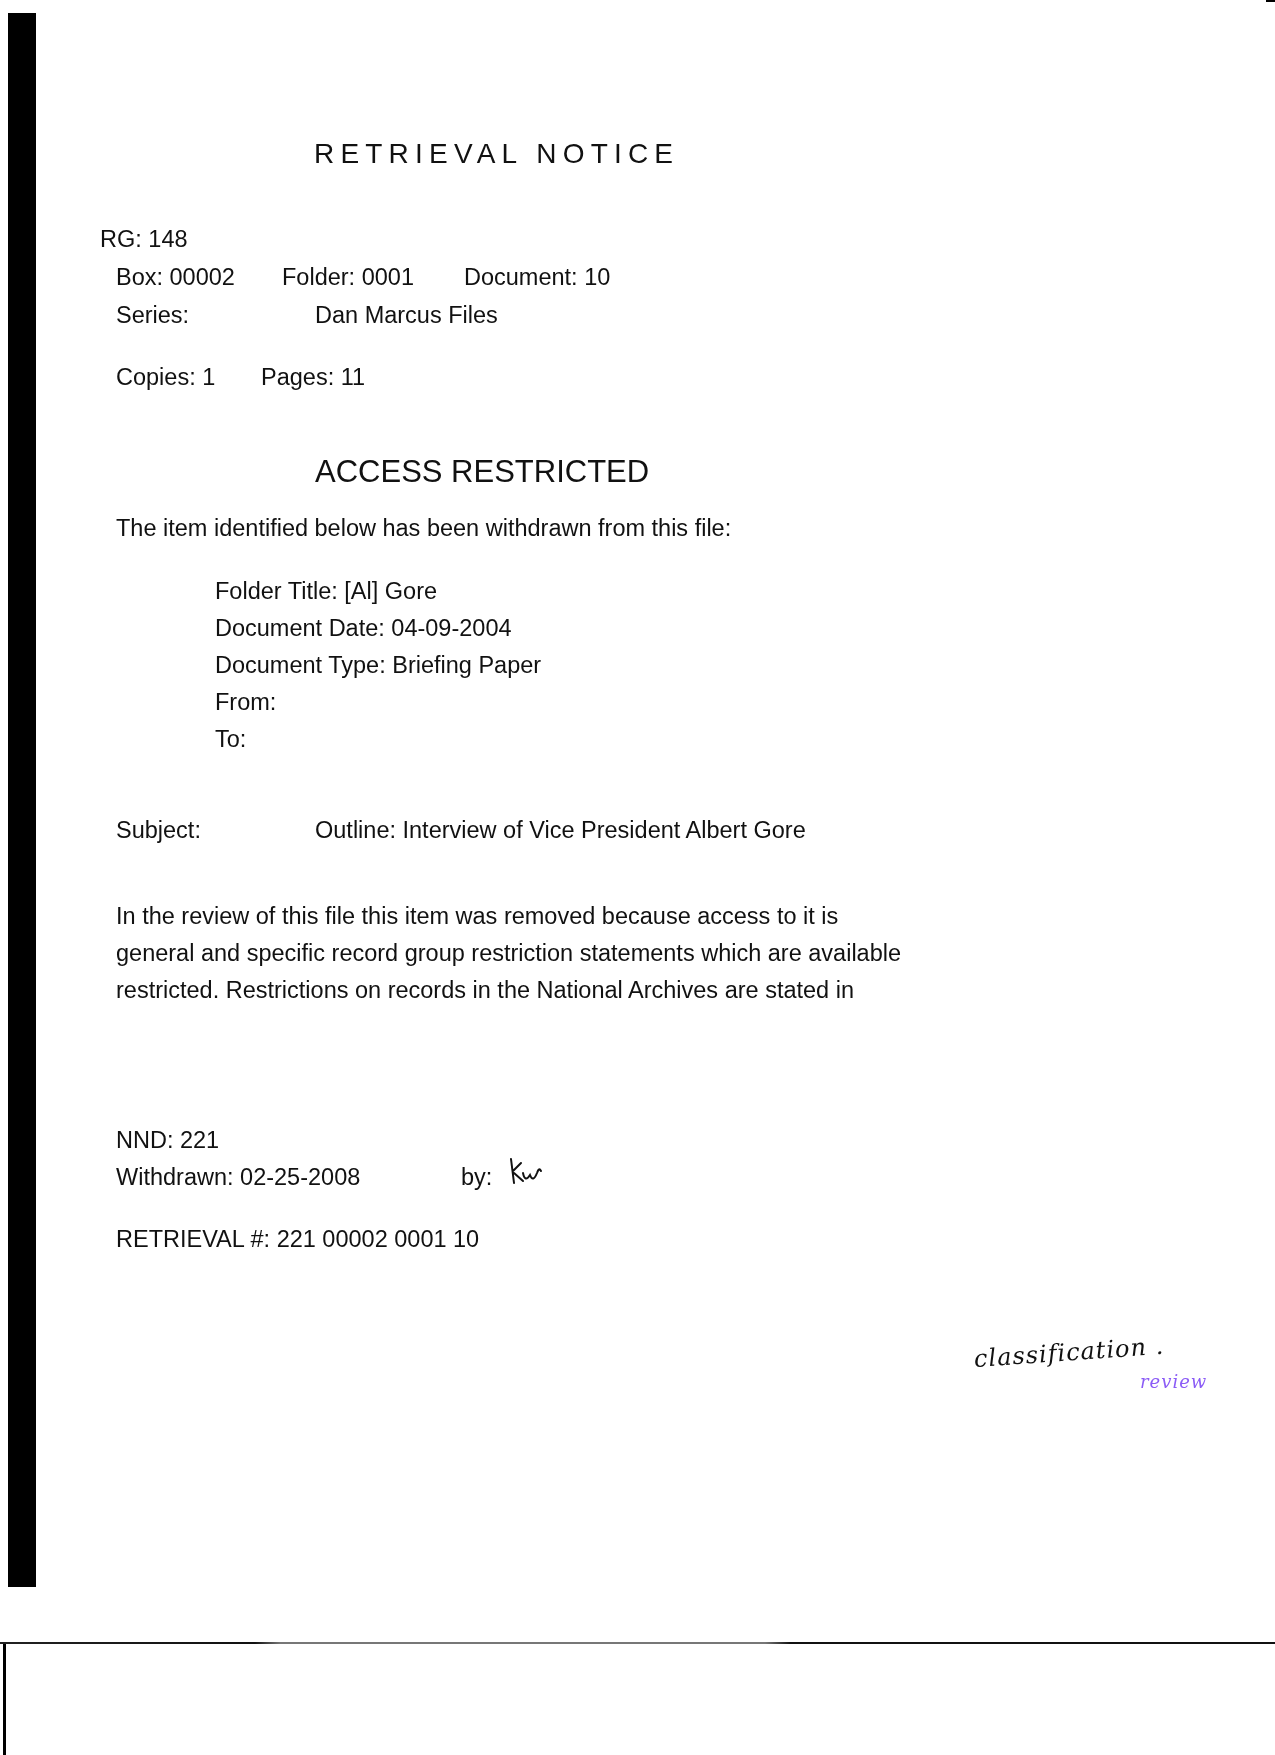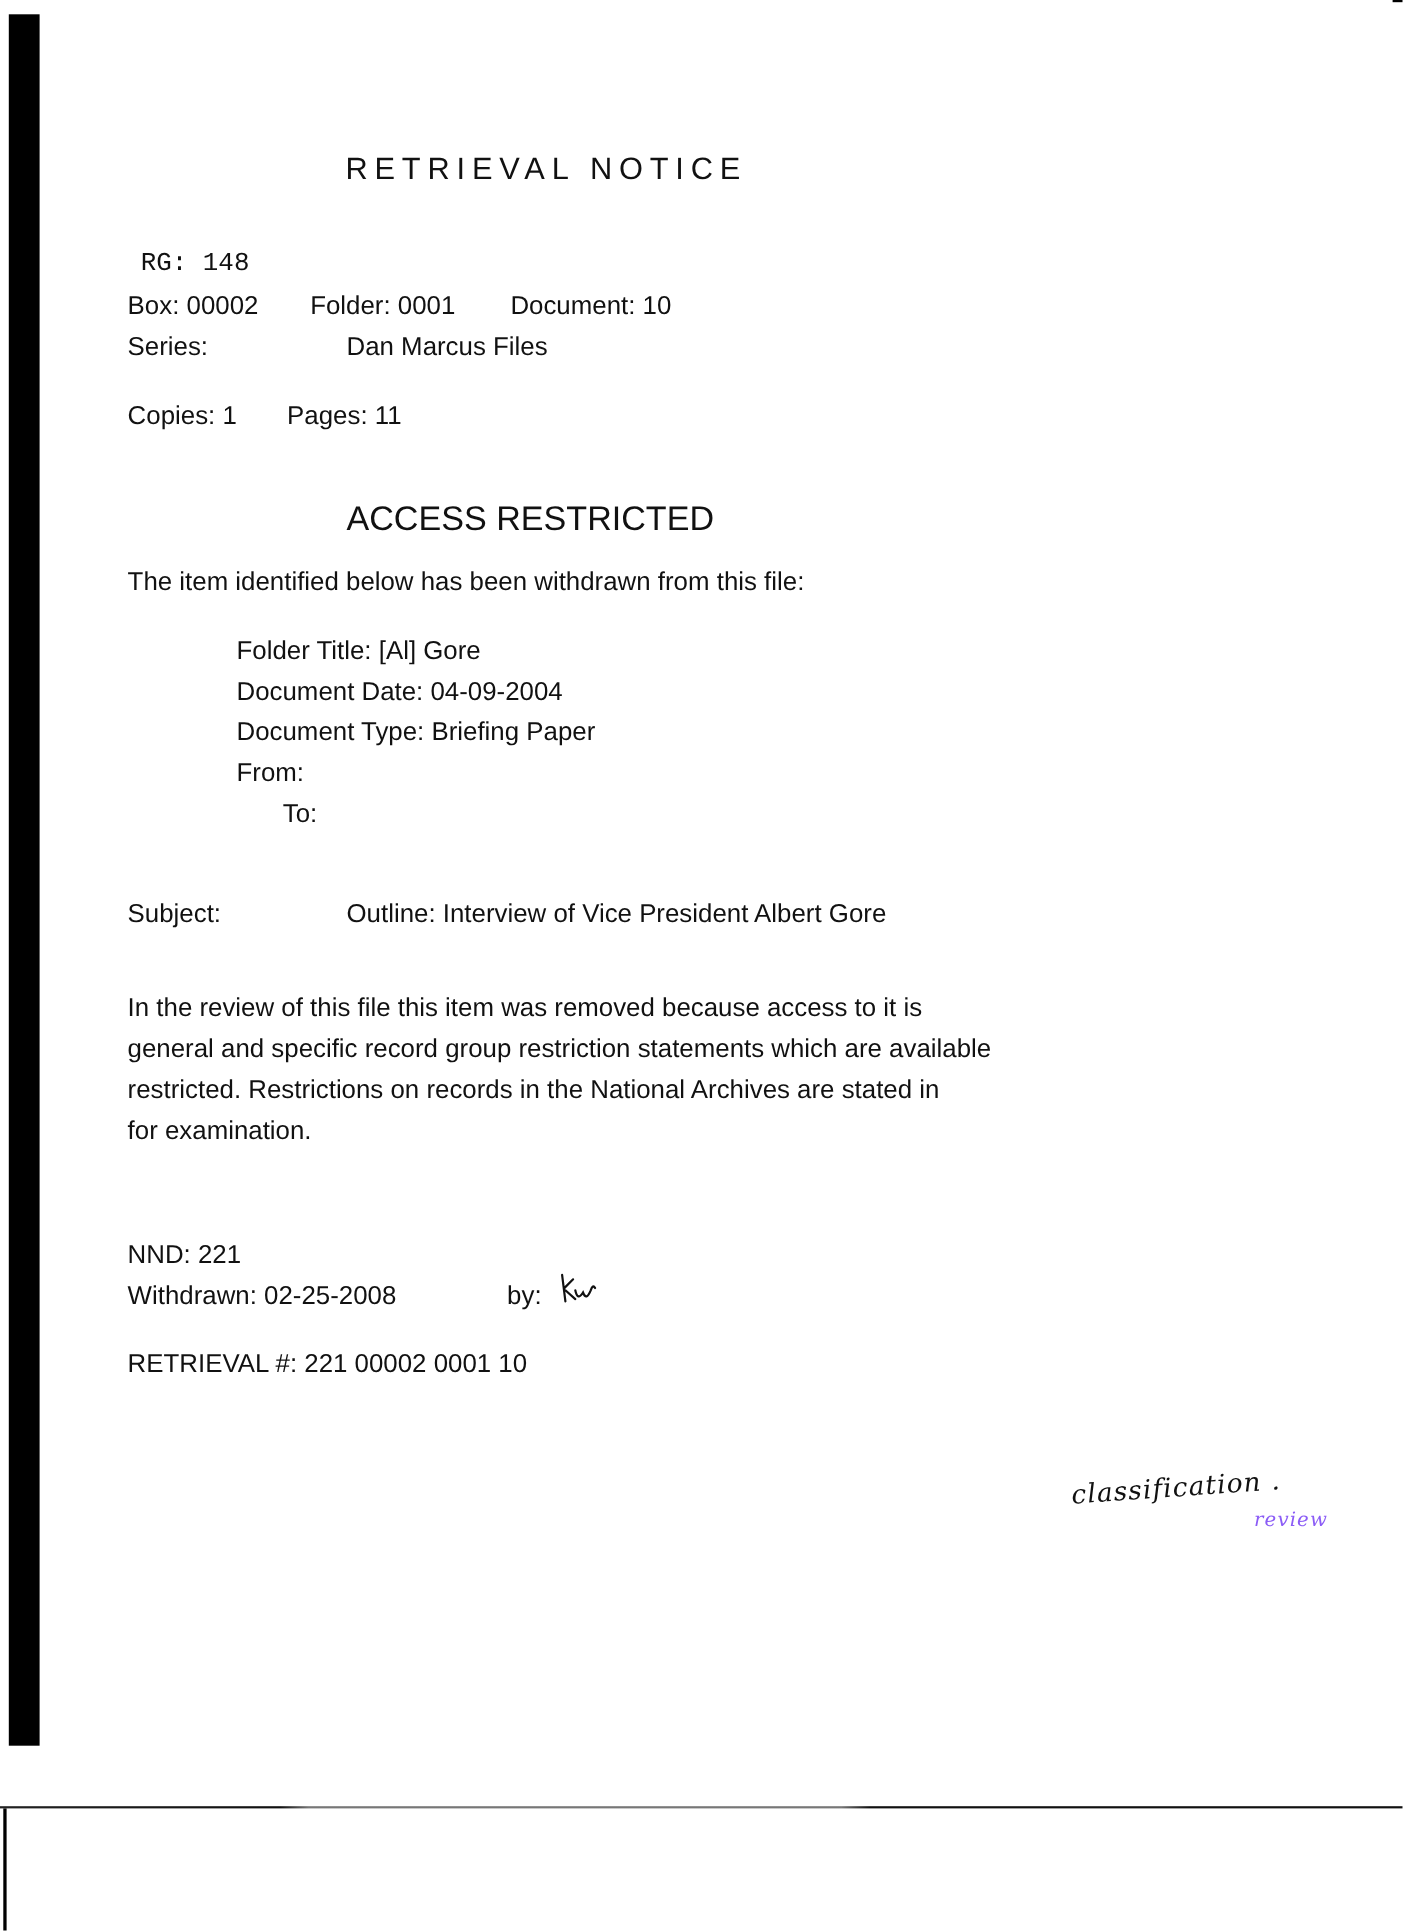--- a/index.html
+++ b/index.html
@@ -115,50 +115,49 @@
     }
   </style>
 </head>
 <body>
 
 <div class="scan-bar"></div>
 <div class="scan-corner-mark"></div>
 
 <div class="title">RETRIEVAL NOTICE</div>
 
-<div class="line" style="left:128px; top:228px;font-family:Liberation Mono, monospace;">RG: 148</div>
+<div class="line" style="left:100px; top:228px;">RG: 148</div>
 
 <div class="line" style="left:116px; top:266px;">Box: 00002</div>
 <div class="line" style="left:282px; top:266px;">Folder: 0001</div>
 <div class="line" style="left:464px; top:266px;">Document: 10</div>
 
 <div class="line" style="left:116px; top:304px;">Series:</div>
 <div class="line" style="left:315px; top:304px;">Dan Marcus Files</div>
 
 <div class="line" style="left:116px; top:366px;">Copies: 1</div>
 <div class="line" style="left:261px; top:366px;">Pages: 11</div>
 
 <div class="heading" style="left:315px; top:454px;">ACCESS RESTRICTED</div>
 
 <div class="line" style="left:116px; top:517px;">The item identified below has been withdrawn from this file:</div>
 
 <div class="line" style="left:215px; top:580px;">Folder Title: [Al] Gore</div>
 <div class="line" style="left:215px; top:617px;">Document Date: 04-09-2004</div>
 <div class="line" style="left:215px; top:654px;text-align:center;">Document Type: Briefing Paper</div>
 <div class="line" style="left:215px; top:691px;">From:</div>
-<div class="line" style="left:215px; top:728px;margin-left:42px;">To:</div>
+<div class="line" style="left:215px; top:728px;">To:</div>
 
 <div class="line" style="left:116px; top:819px;">Subject:</div>
 <div class="line" style="left:315px; top:819px;">Outline: Interview of Vice President Albert Gore</div>
 
 <div class="para">
   <span>In the review of this file this item was removed because access to it is</span>
   <span>general and specific record group restriction statements which are available</span>
   <span>restricted.  Restrictions on records in the National Archives are stated in</span>
-  <span>for examination.</span>
 </div>
 
 <div class="line" style="left:116px; top:1129px;">NND: 221</div>
 <div class="line" style="left:116px; top:1166px;">Withdrawn: 02-25-2008</div>
 <div class="line" style="left:461px; top:1166px;">by:</div>
 <svg class="signature" viewBox="0 0 50 30">
   <path d="M6 2 L9 26 M8 14 L16 6 M9 16 L18 24" stroke="#111" stroke-width="2" fill="none" stroke-linecap="round"></path>
   <path d="M18 16 Q20 26 25 18 Q28 26 32 16 Q34 10 36 14" stroke="#111" stroke-width="2" fill="none" stroke-linecap="round"></path>
 </svg>
 

